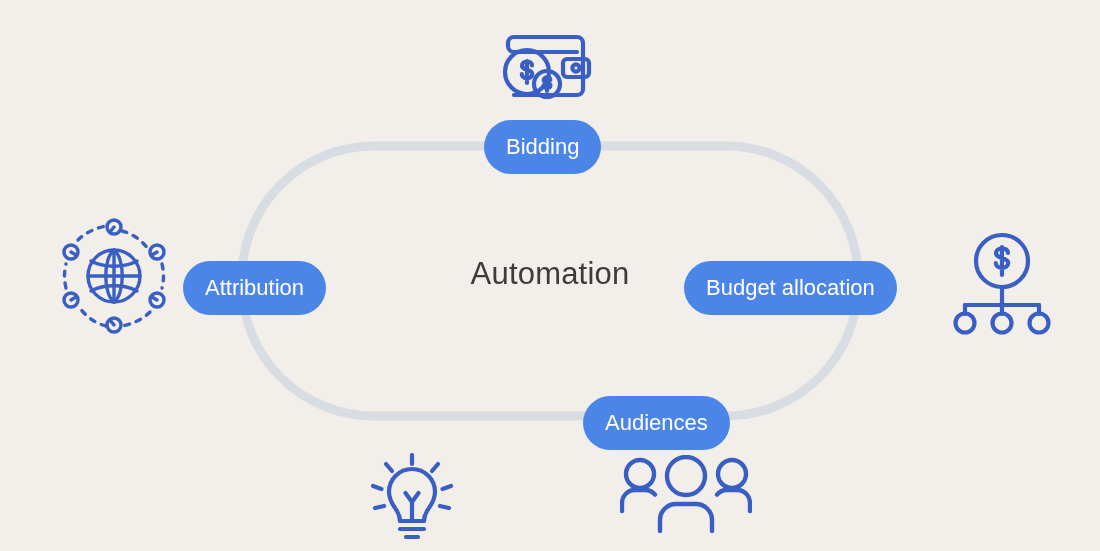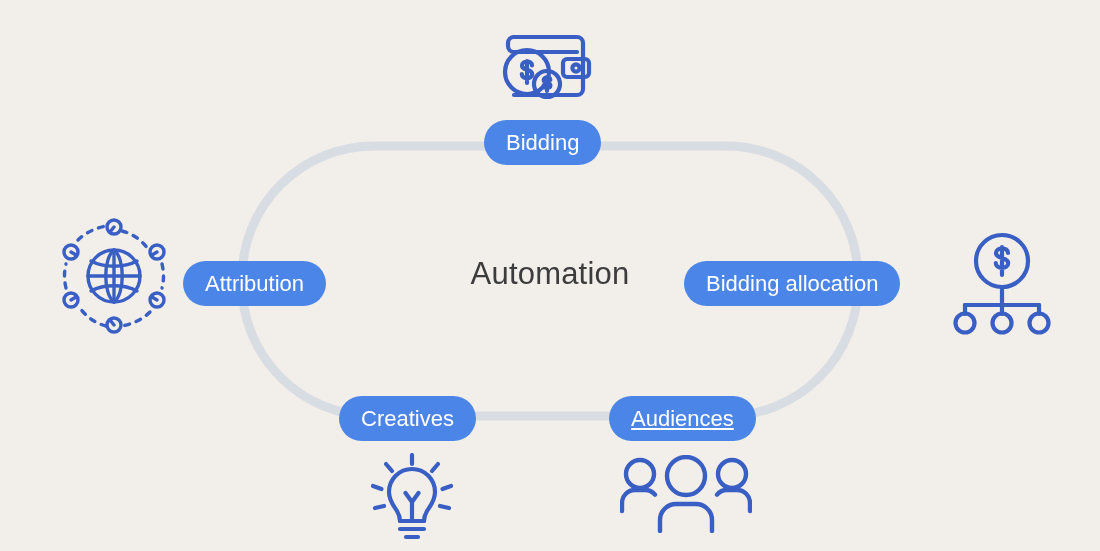--- a/index.html
+++ b/index.html
@@ -44,34 +44,34 @@
     line-height: 1;
     white-space: nowrap;
   }
 
   
   .pill {
     position: absolute;
     display: flex;
     align-items: center;
     justify-content: center;
-    height: 45px;
+    height: 54px;
     padding: 4px 22px;
     border-radius: 999px;
     background: #4c85e8;
     color: #ffffff;
     font-size: 22px;
     line-height: 1;
     white-space: nowrap;
     box-sizing: border-box;
     cursor: pointer;
   }
   .pill-bidding  { left: 484px; top: 120px; }
   .pill-budget   { left: 684px; top: 261px; }
-  .pill-audience { left: 609px; top: 396px; text-decoration: underline; }
+  .pill-audience { left: 583px; top: 396px; }
   .pill-creative { left: 339px; top: 396px; }
   .pill-attrib   { left: 183px; top: 261px; text-align: center; }
 
   
   .icon {
     position: absolute;
     pointer-events: none;
   }
   .icon-wallet    { left: 494px; top: 25px;  width: 100px; height: 82px; }
   .icon-budget    { left: 948px; top: 230px; width: 108px; height: 105px; }
@@ -162,21 +162,20 @@
         <path d="M94 94 c-7 7 -17 12 -28 14"></path>
         <path d="M50 108 c-12 -3 -22 -11 -28 -21"></path>
         <path d="M10 70 c-2 -8 -2 -16 0 -24"></path>
         <path d="M22 22 c7 -7 17 -12 28 -14"></path>
       </g>
     </svg>
   </div>
 
   <div class="pill pill-bidding">Bidding</div>
 
-  <div class="pill pill-budget">Bidding allocation</div>
+  <div class="pill pill-budget">Budget allocation</div>
 
   <div class="pill pill-audience">Audiences</div>
 
-  <div class="pill pill-creative">Creatives</div>
 
   <div class="pill pill-attrib">Attribution</div>
 
 </div>
 
 </body></html>

